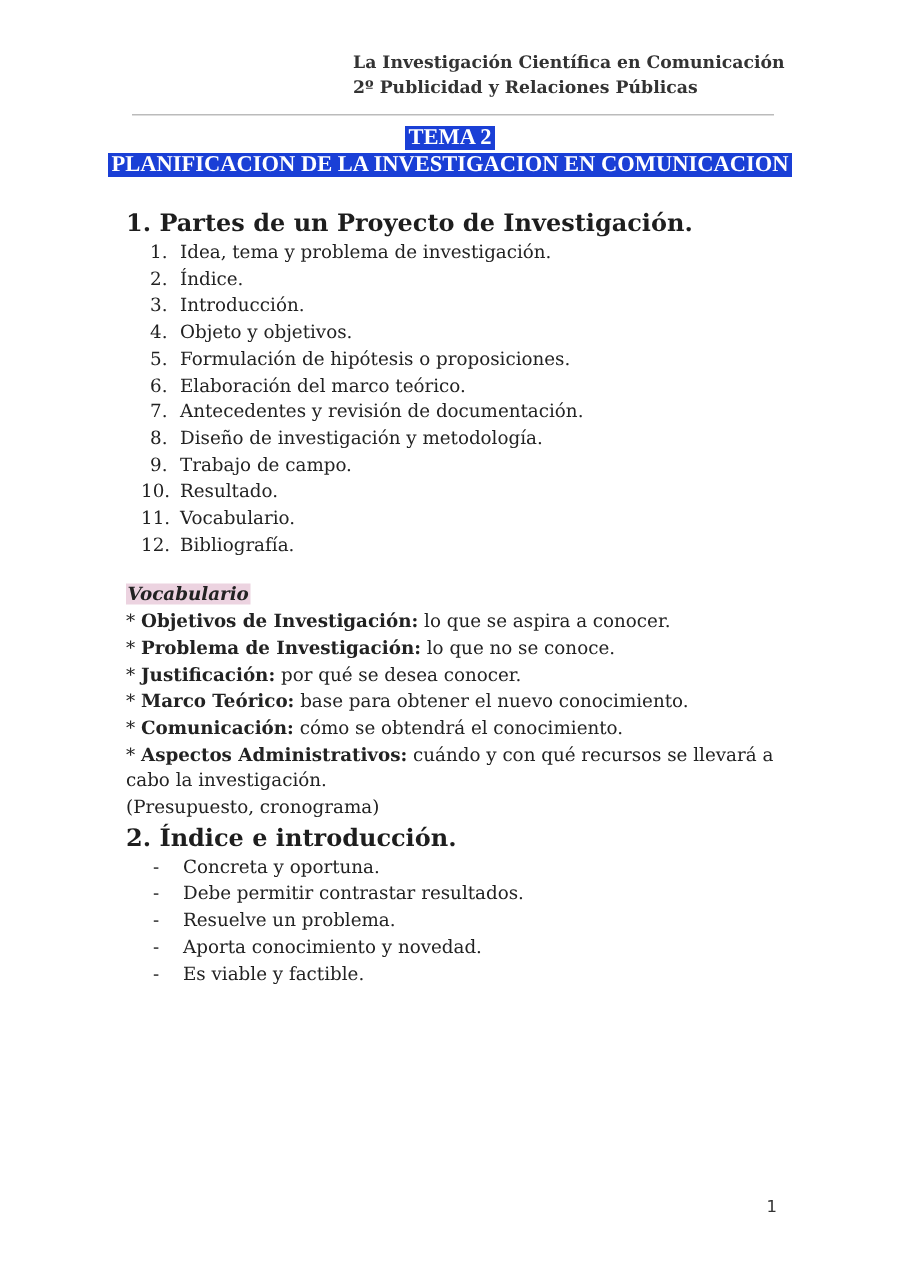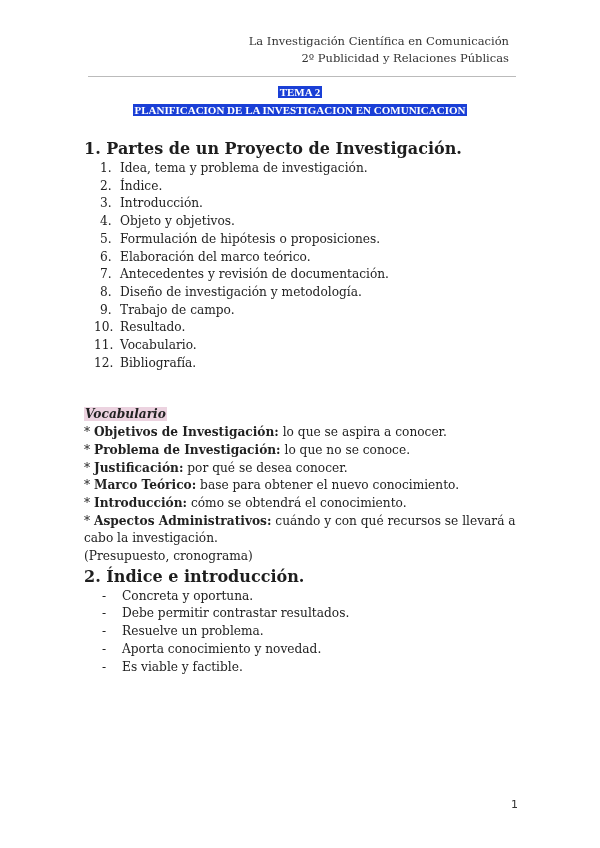--- a/index.html
+++ b/index.html
@@ -1,29 +1,29 @@
 <!DOCTYPE html>
 <html><head>
   <meta charset="utf-8">
   <style>
     html, body { margin: 0; padding: 0; background: #ffffff; }
     body { width: 600px; height: 848px; position: relative; overflow: hidden;
            font-family: "DejaVu Serif", serif; color: #222; }
-    .header { position: absolute; right: 91px; top: 33px; text-align: right;
-              font-size: 11.5px; line-height: 17px; color: #333; }
+    .header { position: absolute; right: 77px; top: 33px; 
+              font-size: 11.5px; line-height: 17px; color: #333; font-weight: bold; }
     .rule { position: absolute; left: 88px; top: 76px; width: 428px; height: 1px; background: #bbb; }
     .title-block { position: absolute; left: 0; right: 0; top: 83px; text-align: center;
-                   font-family: "Liberation Serif", serif; font-weight: bold; font-size: 11px; line-height: 18px; }
+                   font-family: "Liberation Serif", serif; font-weight: bold; font-size: 15px; line-height: 18px; }
     .hl { background: #1a3fd6; color: #fff; padding: 0 2px; }
     .content { position: absolute; left: 84px; top: 138px; width: 440px; font-size: 12.2px; }
     h2 { font-size: 16px; margin: 0; font-weight: bold; color: #1e1e1e; line-height: 22px; }
     ol.parts { margin: 0; padding: 0; list-style: none; }
     ol.parts li { line-height: 17.7px; padding-left: 16px; }
     ol.parts .num { display: inline-block; width: 20px; }
-    .vocab { margin-top: 34px; }
+    .vocab { margin-top: 16px; }
     .vocab-tag { background: #ecd3e0; font-style: italic; font-weight: bold; padding: 0 1px; }
     .vline { line-height: 17.7px; }
     .vline b { font-weight: bold; }
     .sec2 { }
     ul.dash { margin: 0; padding: 0; list-style: none; }
     ul.dash li { line-height: 17.7px; padding-left: 18px; }
     ul.dash .dash-mark { display: inline-block; width: 20px; }
     .page-num { position: absolute; left: 511px; top: 798px; font-family: "DejaVu Sans", sans-serif; font-size: 11px; color: #333; }
   </style>
 </head>
@@ -56,21 +56,21 @@
     <li style="padding-left:10px"><span class="num" style="width:26px">11.</span><span>Vocabulario.</span></li>
     <li style="padding-left:10px"><span class="num" style="width:26px">12.</span><span>Bibliografía.</span></li>
   </ol>
 
   <div class="vocab">
     <div class="vline"><span class="vocab-tag">Vocabulario</span></div>
     <div class="vline"><span>* </span><b>Objetivos de Investigación:</b><span> lo que se aspira a conocer.</span></div>
     <div class="vline"><span>* </span><b>Problema de Investigación:</b><span> lo que no se conoce.</span></div>
     <div class="vline"><span>* </span><b>Justificación:</b><span> por qué se desea conocer.</span></div>
     <div class="vline"><span>* </span><b>Marco Teórico:</b><span> base para obtener el nuevo conocimiento.</span></div>
-    <div class="vline"><span>* </span><b>Introducción:</b><span> cómo se obtendrá el conocimiento.</span></div>
+    <div class="vline"><span>* </span><b>Comunicación:</b><span> cómo se obtendrá el conocimiento.</span></div>
     <div class="vline"><span>* </span><b>Aspectos Administrativos:</b><span> cuándo y con qué recursos se llevará a cabo la investigación.</span></div>
     <div class="vline">(Presupuesto, cronograma)</div>
   </div>
 
   <div class="sec2">
     <h2>2. Índice e introducción.</h2>
     <ul class="dash">
       <li><span class="dash-mark">-</span><span>Concreta y oportuna.</span></li>
       <li><span class="dash-mark">-</span><span>Debe permitir contrastar resultados.</span></li>
       <li><span class="dash-mark">-</span><span>Resuelve un problema.</span></li>

